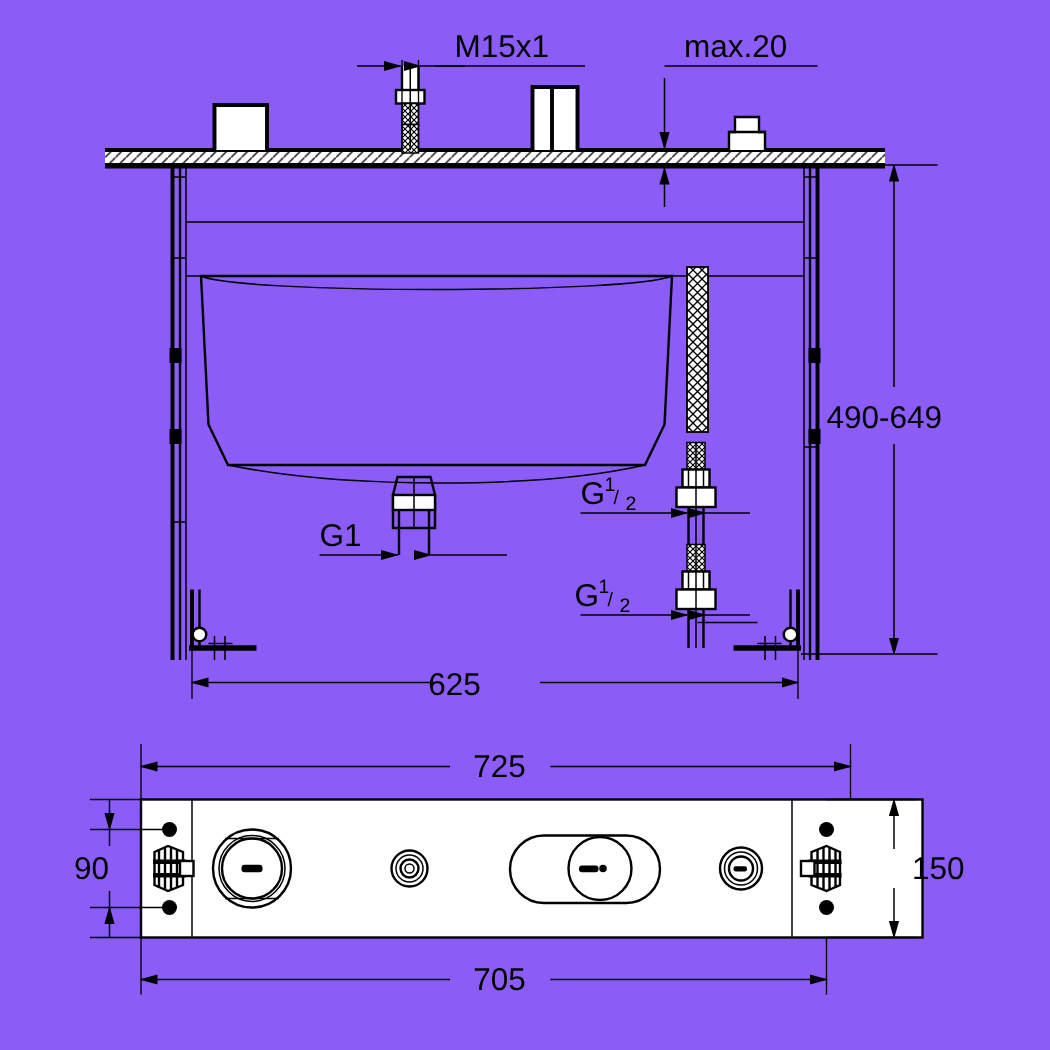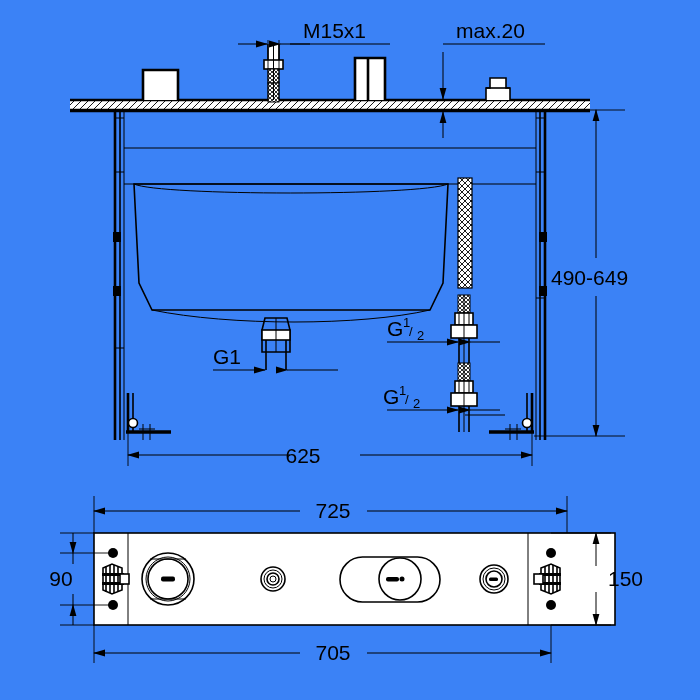--- a/index.html
+++ b/index.html
@@ -10,21 +10,21 @@
   body {
     width: 700px;
     height: 700px;
     font-family: "Liberation Sans", sans-serif;
     overflow: hidden;
   }
   #drawing-root {
     position: relative;
     width: 700px;
     height: 700px;
-    background: #3b82f6;
+    background: #8b5cf6;
   }
   svg#technical-drawing {
     display: block;
     width: 700px;
     height: 700px;
   }
   .ln { stroke: #000000; fill: none; stroke-linecap: butt; }
   .thin { stroke-width: 1; }
   .med  { stroke-width: 1.6; }
   .thick{ stroke-width: 2.6; }

